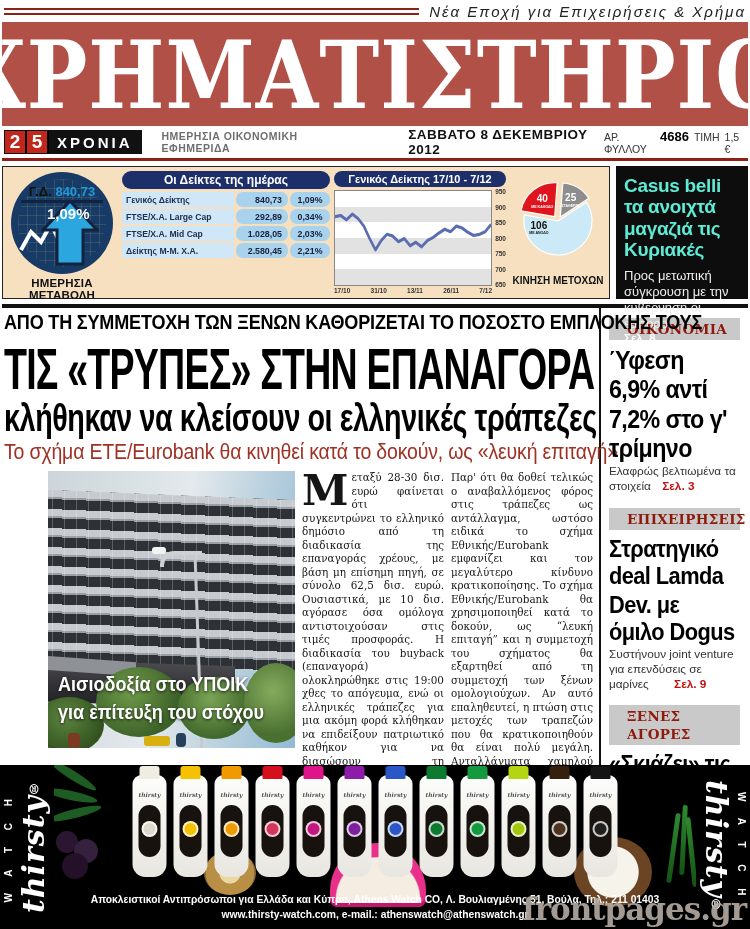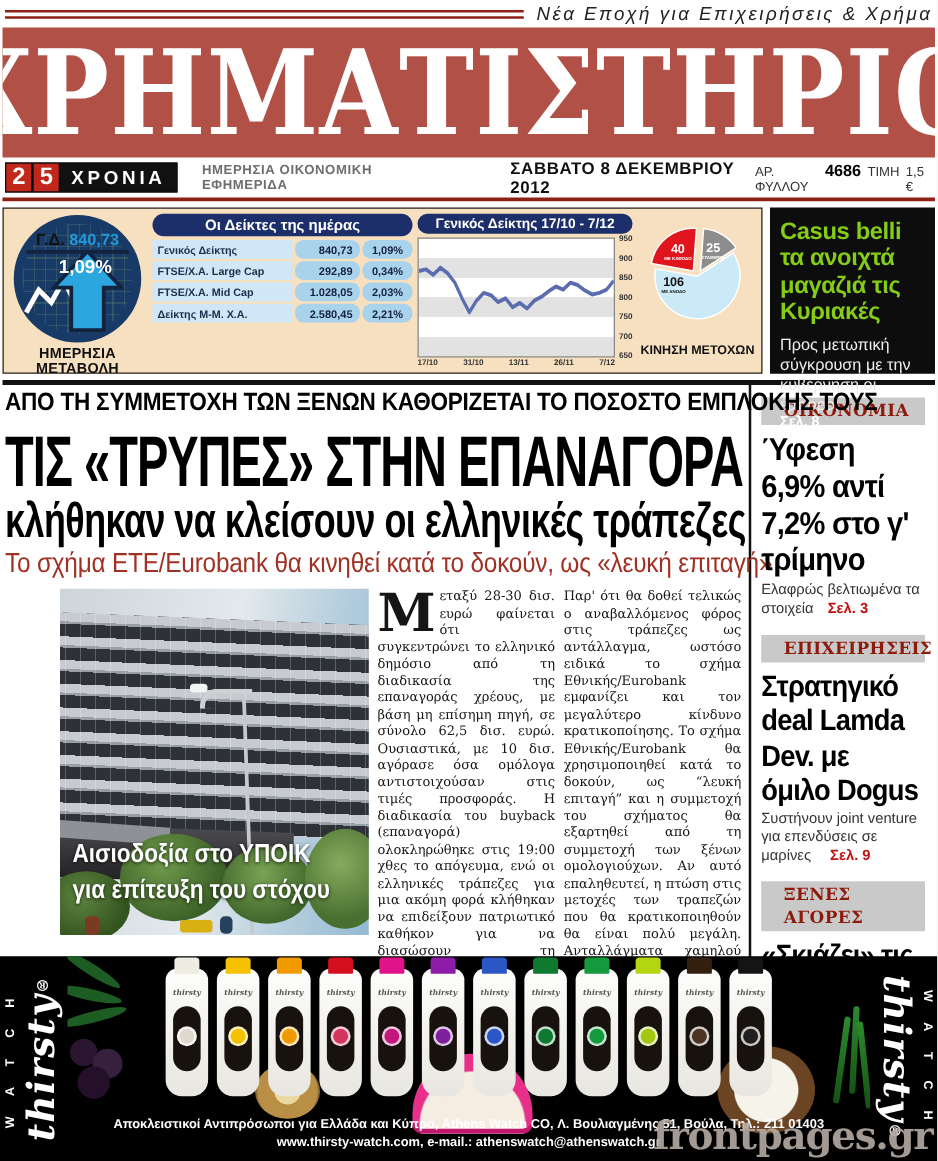--- a/index.html
+++ b/index.html
@@ -59,21 +59,21 @@
   .ylabels { position:absolute; right:-15px; top:-3px; bottom:-3px; display:flex; flex-direction:column; justify-content:space-between; }
   .ylabels span { font-size:6.5px; font-weight:bold; color:#333; }
   .xlabels { display:flex; justify-content:space-between; padding:1px 14px 0 0; }
   .xlabels span { font-size:6.5px; font-weight:bold; color:#333; }
 
   .pie { width:96px; display:flex; flex-direction:column; align-items:center; }
   .pie svg { width:96px; height:103px; }
   .pie-cap { font-weight:bold; font-size:10px; color:#111; margin-top:1px; }
 
   .newsbox { width:141px; margin-left:6px; background:#0d0d0d; color:#fff; padding:9px 8px 6px; display:flex; flex-direction:column; }
-  .newsbox h2 { color:#84cc16; font-size:19px; line-height:1.12; font-weight:bold; letter-spacing:-.3px; }
+  .newsbox h2 { color:#5eead4; font-size:19px; line-height:1.12; font-weight:bold; letter-spacing:-.3px; }
   .newsbox p { margin-top:8px; font-size:13px; line-height:1.22; color:#eee; }
   .newsbox .pg { text-align:left; font-weight:bold; font-size:11.5px; margin-top:auto; }
 
   .blackrule { height:4px; background:#111; margin:5px 2px 0 2px; }
 
   
   .mainrow { display:flex; margin:0 2px; height:463px; }
   .mainleft { width:597px; padding:3px 6px 0 2px; }
   .vrule { width:2px; background:#111; }
   .kicker { font-size:19px; font-weight:bold; color:#000; white-space:nowrap; transform:scale(.95,1.05); transform-origin:left top; letter-spacing:-.2px; }
@@ -305,21 +305,21 @@
       <div class="sechead" style="font-size:24px">Ύφεση 6,9% αντί 7,2% στο γ' τρίμηνο</div>
       <div class="secsub">
         <span>Ελαφρώς βελτιωμένα τα στοιχεία</span>
         <span class="pg-red" style="margin-left:8px">Σελ. 3</span>
       </div>
 
       <div class="secbar"><span>ΕΠΙΧΕΙΡΗΣΕΙΣ</span></div>
       <div class="sechead">Στρατηγικό deal Lamda Dev. με όμιλο Dogus</div>
       <div class="secsub">
         <span>Συστήνουν joint venture για επενδύσεις σε μαρίνες</span>
-        <span class="pg-red" style="margin-left:12px">Σελ. 9</span>
+        <span class="pg-red" style="margin-left:22px">Σελ. 9</span>
       </div>
 
       <div class="secbar"><span>ΞΕΝΕΣ ΑΓΟΡΕΣ</span></div>
       <div class="sechead">«Σκιάζει» τις αγορές η διαμάχη ΗΠΑ-Κίνα</div>
       <div class="secsub">
         <span>Για τους λογιστικούς ελέγχους - Φόβοι για πολυεθνικές</span>
         <span class="pg-red" style="margin-left:6px">Σελ. 43</span>
       </div>
     </div>
   </div>

